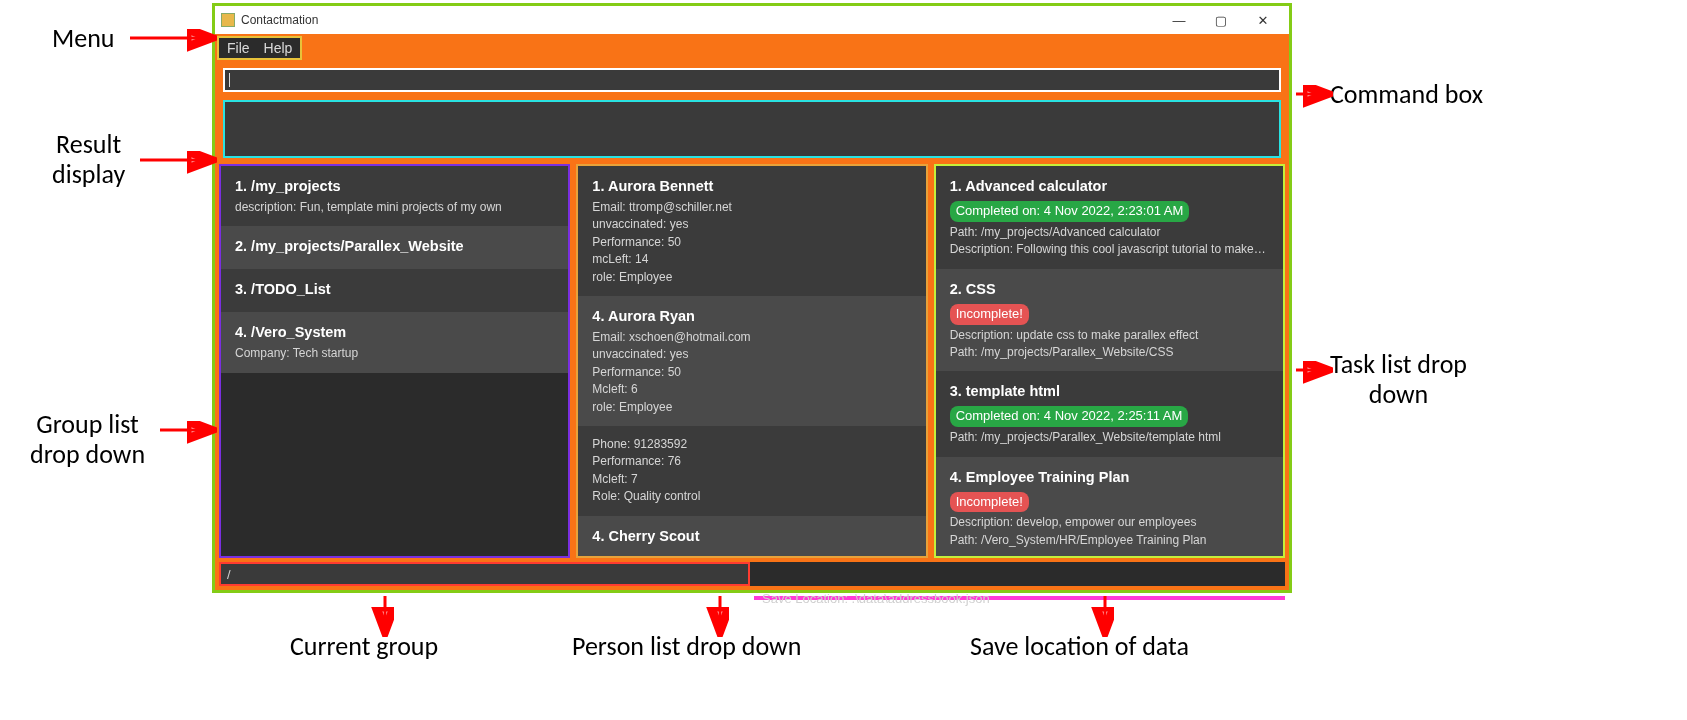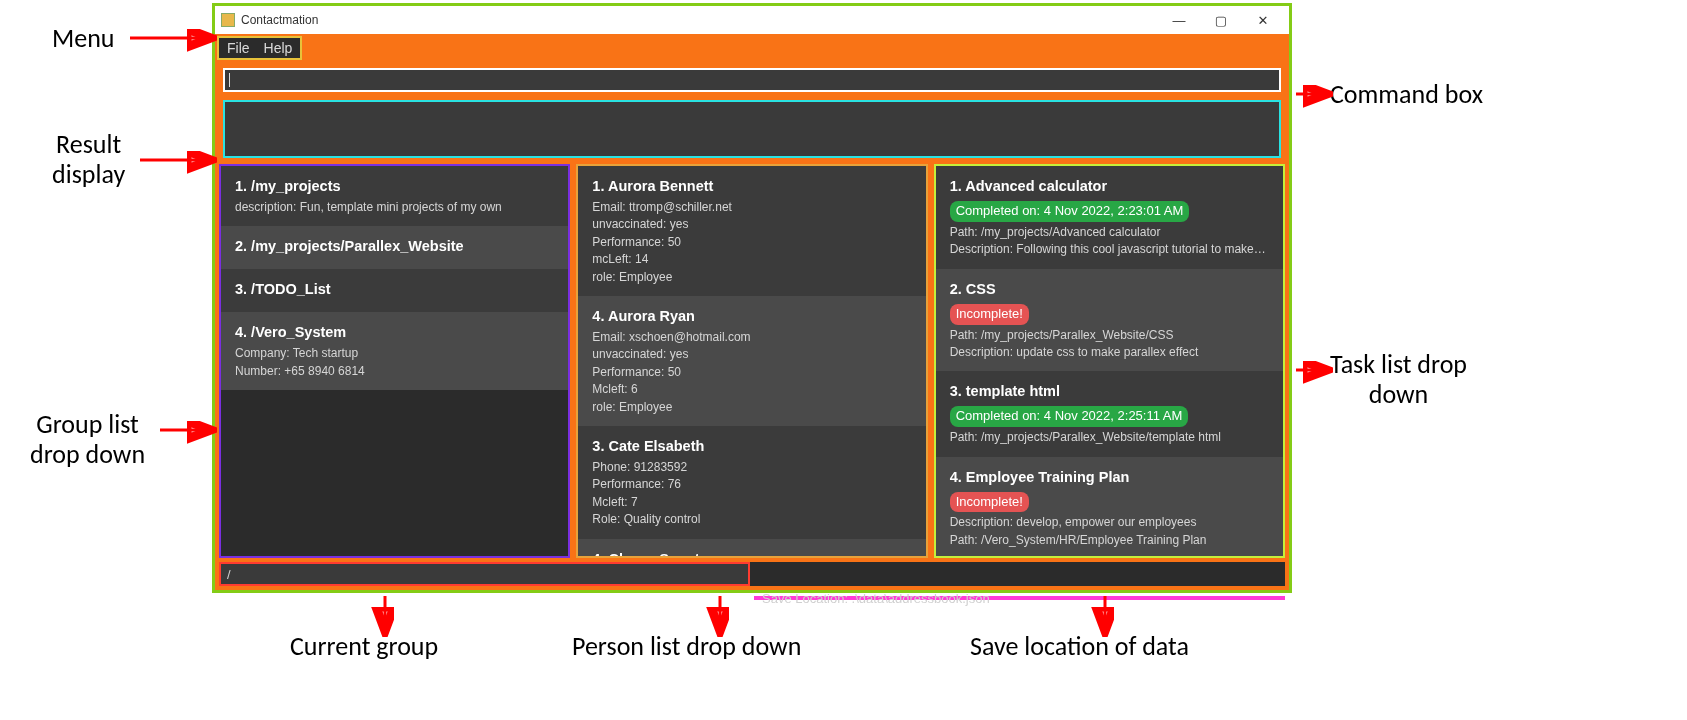--- a/index.html
+++ b/index.html
@@ -209,21 +209,20 @@
           </div>
           <div class="card">
             <div class="card-title">2.   /my_projects/Parallex_Website</div>
           </div>
           <div class="card">
             <div class="card-title">3.   /TODO_List</div>
           </div>
           <div class="card">
             <div class="card-title">4.   /Vero_System</div>
             <div class="card-sub">Company: Tech startup</div>
-            <div class="card-sub">Number: +65 8940 6814</div>
           </div>
         </div>
     </div>
 
     <div class="panel panel-border-person">
       <div class="panel-scroll" id="person-scroll">
           <div class="card">
             <div class="card-title">1.   Aurora Bennett</div>
             <div class="card-sub">Email: ttromp@schiller.net</div>
             <div class="card-sub">unvaccinated: yes</div>
@@ -233,36 +232,35 @@
           </div>
           <div class="card">
             <div class="card-title">4.   Aurora Ryan</div>
             <div class="card-sub">Email: xschoen@hotmail.com</div>
             <div class="card-sub">unvaccinated: yes</div>
             <div class="card-sub">Performance: 50</div>
             <div class="card-sub">Mcleft: 6</div>
             <div class="card-sub">role: Employee</div>
           </div>
           <div class="card">
-            <div class="card-title">3.   Cate Elsabeth</div>
             <div class="card-sub">Phone: 91283592</div>
             <div class="card-sub">Performance: 76</div>
             <div class="card-sub">Mcleft: 7</div>
             <div class="card-sub">Role: Quality control</div>
           </div>
           <div class="card">
             <div class="card-title">4.   Cherry Scout</div>
           </div>
         </div>
     </div>
 
     <div class="panel panel-border-task">
       <div class="panel-scroll" id="task-scroll">
           <div class="card"><div class="card-title">1.   Advanced calculator</div><span class="tag tag-green">Completed on: 4 Nov 2022, 2:23:01 AM</span><div class="card-sub">Path: /my_projects/Advanced calculator</div><div class="card-sub">Description: Following this cool javascript tutorial to make a ...</div></div>
-          <div class="card"><div class="card-title">2.   CSS</div><span class="tag tag-red">Incomplete!</span><div class="card-sub">Path: /my_projects/Parallex_Website/CSS</div><div class="card-sub">Description: update css to make parallex effect</div></div>
+          <div class="card"><div class="card-title">2.   CSS</div><span class="tag tag-red">Incomplete!</span><div class="card-sub">Description: update css to make parallex effect</div><div class="card-sub">Path: /my_projects/Parallex_Website/CSS</div></div>
           <div class="card"><div class="card-title">3.   template html</div><span class="tag tag-green">Completed on: 4 Nov 2022, 2:25:11 AM</span><div class="card-sub">Path: /my_projects/Parallex_Website/template html</div></div>
           <div class="card"><div class="card-title">4.   Employee Training Plan</div><span class="tag tag-red">Incomplete!</span><div class="card-sub">Description: develop, empower our employees</div><div class="card-sub">Path: /Vero_System/HR/Employee Training Plan</div></div>
         </div>
     </div>
 
   </div>
 
   <div class="status-bar">
     <div class="status-left">/</div>
     <div class="status-right">Save Location: .\data\addressbook.json</div>

